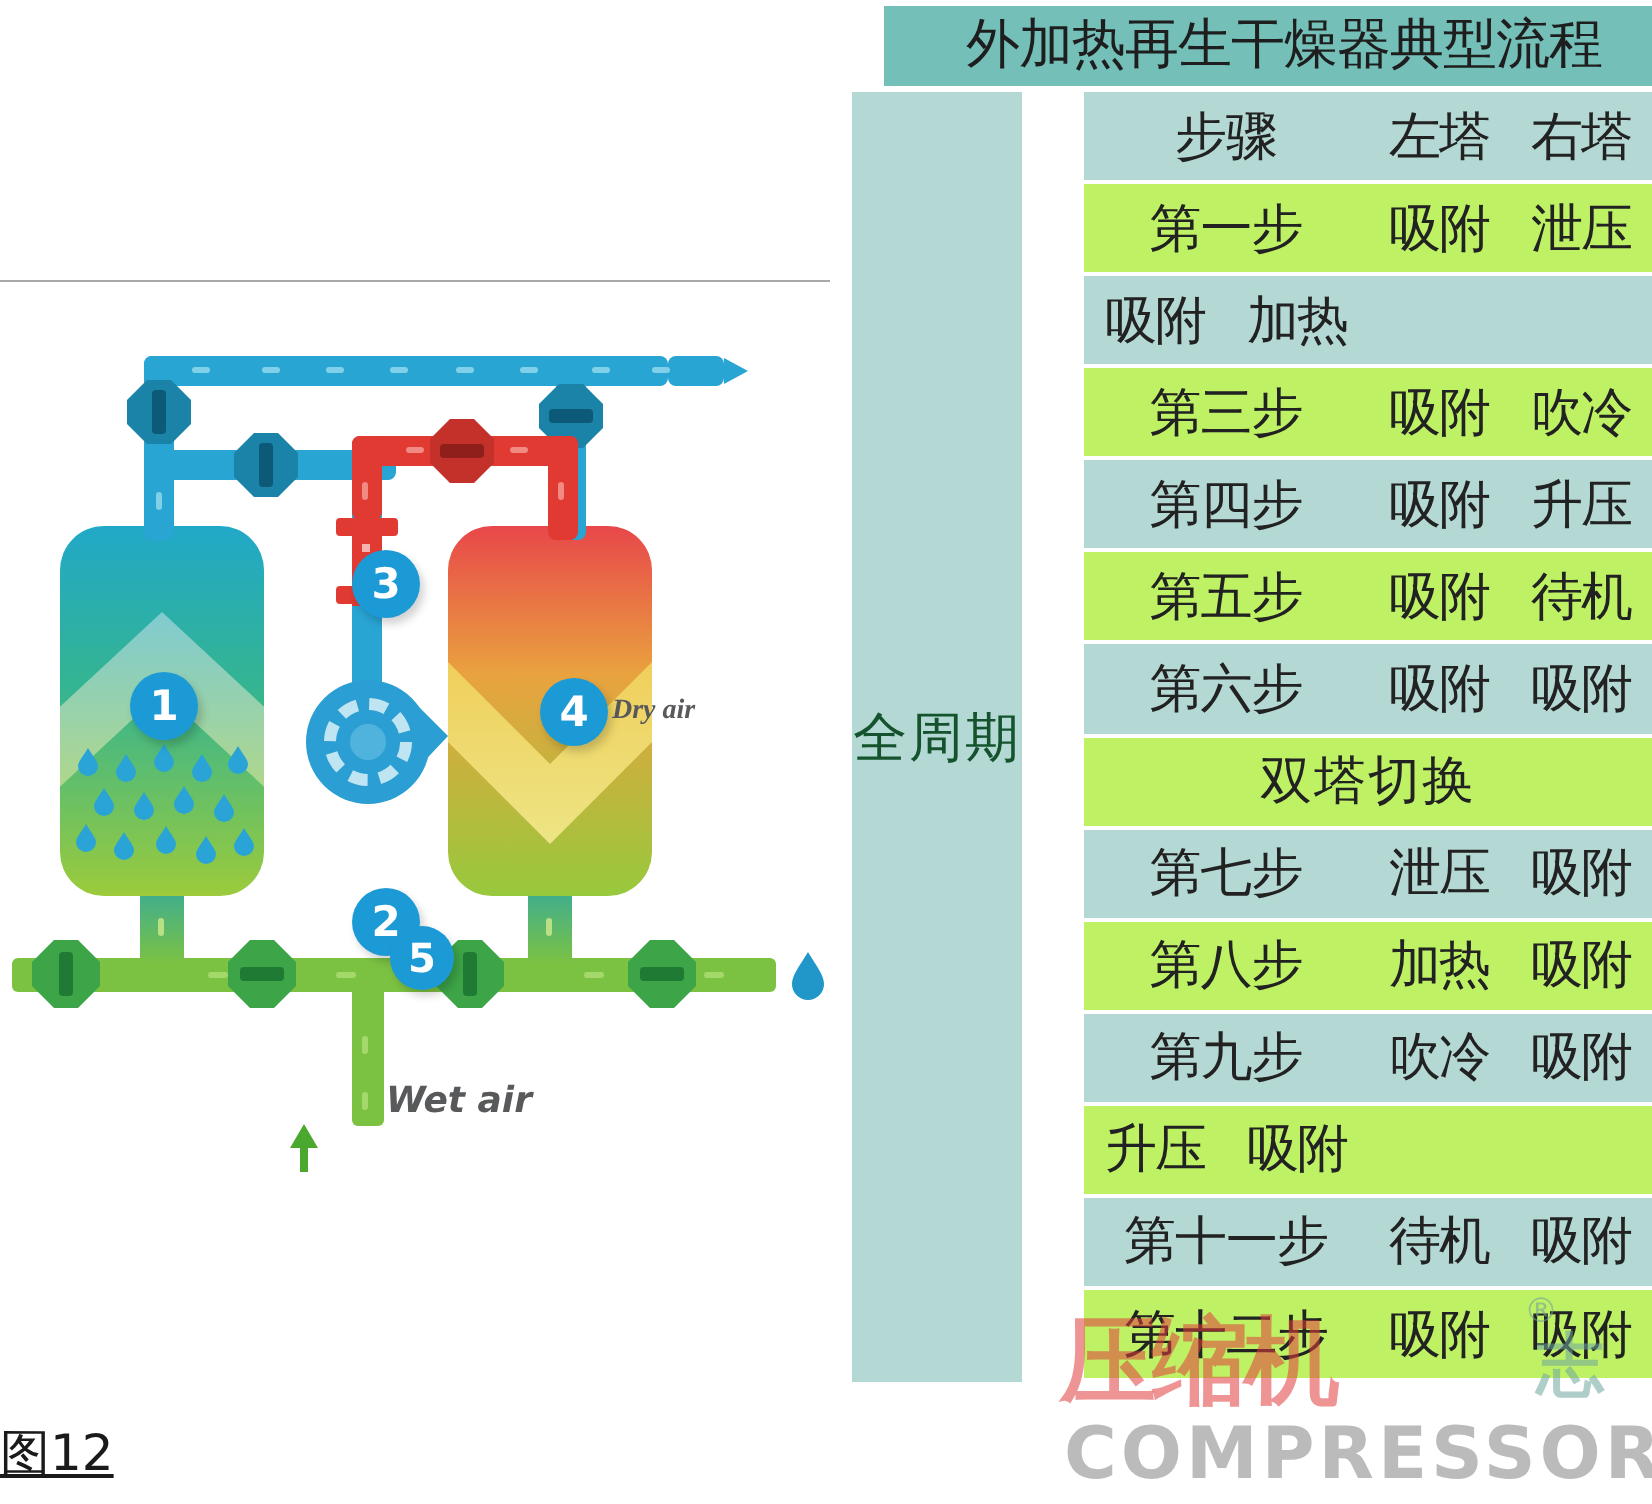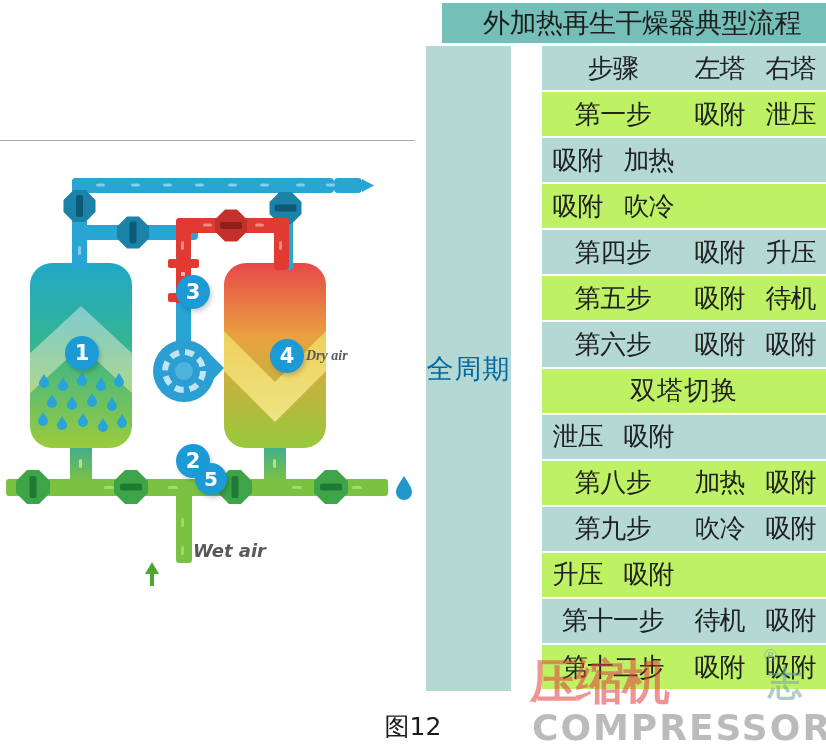--- a/index.html
+++ b/index.html
@@ -36,25 +36,25 @@
     left: 0;
     top: 146px;
   }
 
   
   #figure-caption {
     position: absolute;
     left: 0;
     top: 710px;
     width: 826px;
-    text-align: center;
     font-size: 25px;
     color: #1a1a1a;
     font-family: "DejaVu Sans", "Liberation Sans", sans-serif;
     letter-spacing: 0px;
+    text-decoration: underline;
   }
 
   
   #table-panel {
     position: absolute;
     left: 418px;
     top: 0;
     width: 408px;
     height: 694px;
   }
@@ -81,21 +81,21 @@
     display: flex;
     flex-direction: row;
   }
   #cycle-cell {
     width: 107px;
     background: #b4d9d4;
     display: flex;
     align-items: center;
     justify-content: center;
     font-size: 27px;
-    color: #0369a1;
+    color: #14532d;
     letter-spacing: 1px;
     margin-right: 3px;
   }
   #rows-col {
     flex: 1;
     display: flex;
     flex-direction: column;
     padding-left: 28px;
   }
   .trow {
@@ -421,20 +421,21 @@
       <div class="trow shade-b">
         <span class="c-step">第一步</span>
         <span class="c-left">吸附</span>
         <span class="c-right">泄压</span>
       </div>
       <div class="trow shade-a">
         <span class="c-left">吸附</span>
         <span class="c-right">加热</span>
       </div>
       <div class="trow shade-b">
+        <span class="c-step">第三步</span>
         <span class="c-left">吸附</span>
         <span class="c-right">吹冷</span>
       </div>
       <div class="trow shade-a">
         <span class="c-step">第四步</span>
         <span class="c-left">吸附</span>
         <span class="c-right">升压</span>
       </div>
       <div class="trow shade-b">
         <span class="c-step">第五步</span>
@@ -443,20 +444,21 @@
       </div>
       <div class="trow shade-a">
         <span class="c-step">第六步</span>
         <span class="c-left">吸附</span>
         <span class="c-right">吸附</span>
       </div>
 
       <div class="trow shade-b merged">双塔切换</div>
 
       <div class="trow shade-a">
+        <span class="c-step">第七步</span>
         <span class="c-left">泄压</span>
         <span class="c-right">吸附</span>
       </div>
       <div class="trow shade-b">
         <span class="c-step">第八步</span>
         <span class="c-left">加热</span>
         <span class="c-right">吸附</span>
       </div>
       <div class="trow shade-a">
         <span class="c-step">第九步</span>

